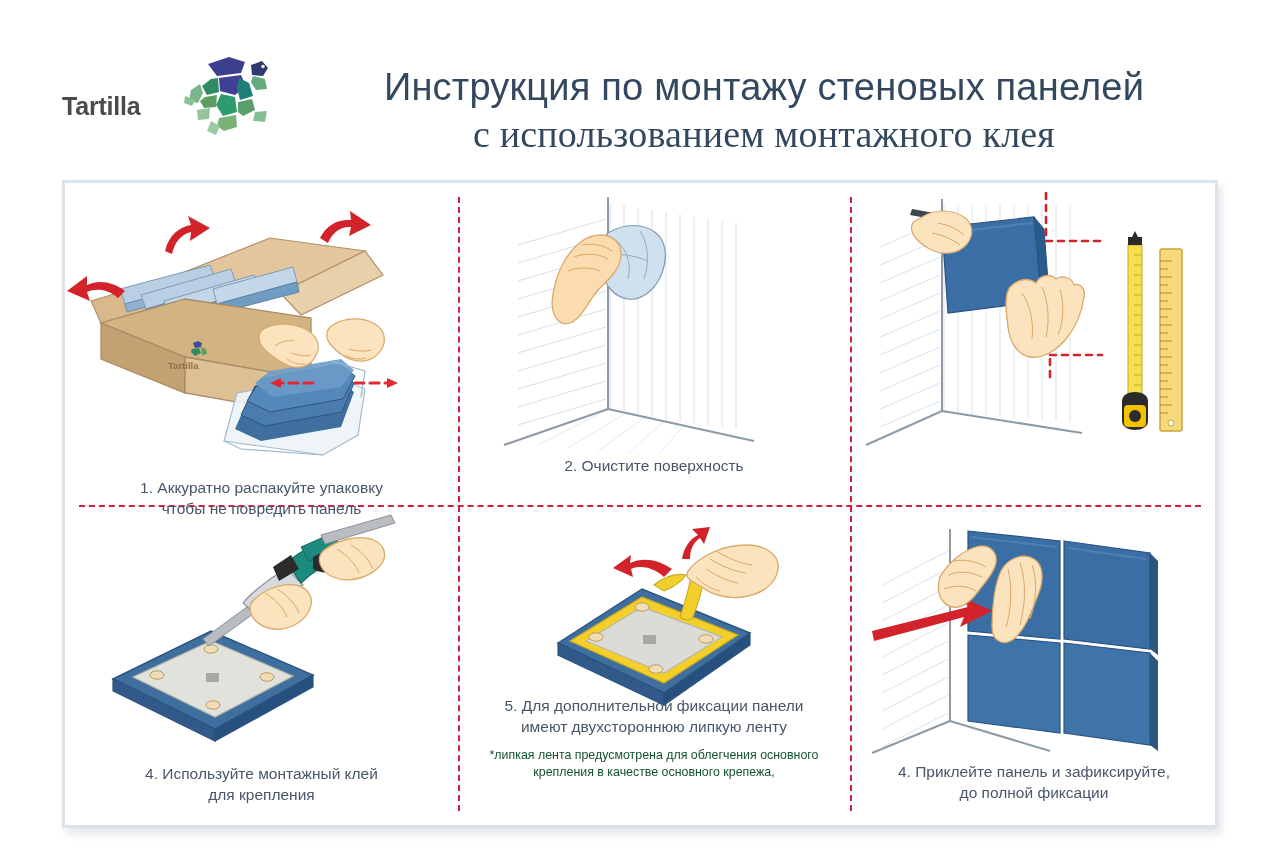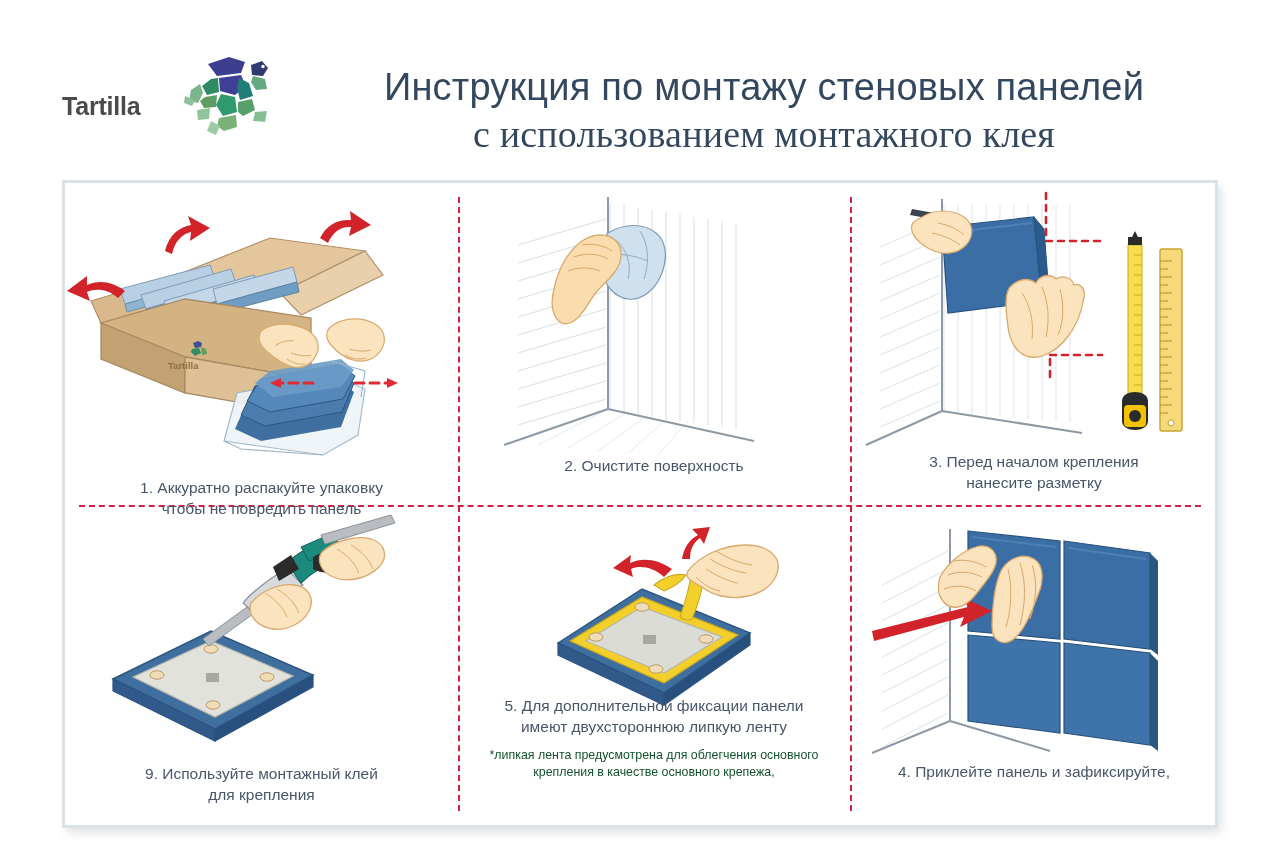--- a/index.html
+++ b/index.html
@@ -367,24 +367,20 @@
             <line x1="310" y1="182" x2="318" y2="182"></line>
         <line x1="310" y1="190" x2="322" y2="190"></line>
             <line x1="310" y1="198" x2="318" y2="198"></line>
         <line x1="310" y1="206" x2="322" y2="206"></line>
             <line x1="310" y1="214" x2="318" y2="214"></line>
         <line x1="310" y1="222" x2="322" y2="222"></line>
             <line x1="310" y1="230" x2="318" y2="230"></line>
       </g>
     </svg>
 
-    <div class="caption" style="top:268px">
-      <span class="l">3. Перед началом крепления</span>
-      <span class="l">нанесите разметку</span>
-    </div>
   </div>
 
   <div class="cell c4">
     <svg class="art" width="393" height="262" viewBox="0 0 393 262">
 
       <path d="M48,172 L146,124 L248,168 L150,222 Z" fill="#3f6f9f" stroke="#2b5480" stroke-width="1.4"></path>
       <path d="M48,172 L150,222 L150,234 L48,184 Z" fill="#31598a" stroke="#2b5480" stroke-width="1.2"></path>
       <path d="M150,222 L248,168 L248,180 L150,234 Z" fill="#27507f" stroke="#2b5480" stroke-width="1.2"></path>
       <path d="M68,170 L146,134 L228,169 L150,210 Z" fill="#e2e2dc" stroke="#b7b7ae" stroke-width="1.2"></path>
 
@@ -410,21 +406,21 @@
       <path d="M186,96 C196,84 214,76 230,78 C244,80 250,92 244,104 C238,116 222,124 208,122 C194,120 182,110 186,96 Z" fill="#fbe3bd" stroke="#d9a86a" stroke-width="1.3"></path>
       <path d="M200,86 C210,92 218,100 222,110" fill="none" stroke="#d9a86a" stroke-width="1"></path>
       <path d="M212,82 C222,88 230,96 234,106" fill="none" stroke="#d9a86a" stroke-width="1"></path>
 
       <path d="M258,44 C270,34 290,28 306,32 C320,36 324,50 314,60 C302,72 282,76 268,70 C256,65 250,52 258,44 Z" fill="#fbe3bd" stroke="#d9a86a" stroke-width="1.3"></path>
       <path d="M272,42 C282,48 290,56 294,66" fill="none" stroke="#d9a86a" stroke-width="1"></path>
       <path d="M286,38 C296,44 304,52 308,62" fill="none" stroke="#d9a86a" stroke-width="1"></path>
     </svg>
 
     <div class="caption" style="top:256px">
-      <span class="l">9. Используйте монтажный клей</span>
+      <span class="l">4. Используйте монтажный клей</span>
       <span class="l">для крепления</span>
     </div>
   </div>
 
   <div class="cell c5">
     <svg class="art" width="392" height="212" viewBox="0 0 392 212">
 
       <path d="M100,136 L184,82 L292,126 L206,186 Z" fill="#3f6f9f" stroke="#2b5480" stroke-width="1.4"></path>
       <path d="M100,136 L206,186 L206,198 L100,148 Z" fill="#31598a" stroke="#2b5480" stroke-width="1.2"></path>
       <path d="M206,186 L292,126 L292,138 L206,198 Z" fill="#27507f" stroke="#2b5480" stroke-width="1.2"></path>
@@ -500,17 +496,18 @@
       <path d="M94,82 C104,78 116,78 126,84" fill="none" stroke="#d9a86a" stroke-width="1"></path>
 
       <path d="M152,62 C160,50 174,46 184,52 C194,58 194,74 188,88 C182,104 176,120 166,130 C156,140 142,136 142,120 C142,104 144,76 152,62 Z" fill="#fbe3bd" stroke="#d9a86a" stroke-width="1.3"></path>
       <path d="M158,62 C162,78 162,100 156,120" fill="none" stroke="#d9a86a" stroke-width="1"></path>
       <path d="M170,56 C176,74 176,96 170,118" fill="none" stroke="#d9a86a" stroke-width="1"></path>
       <path d="M182,58 C188,74 186,96 180,112" fill="none" stroke="#d9a86a" stroke-width="1"></path>
     </svg>
 
     <div class="caption" style="top:254px">
       <span class="l">4. Приклейте панель и зафиксируйте,</span>
+      <span class="l">до полной фиксации</span>
     </div>
   </div>
 
  </div>
 </div>
 
 </body></html>

